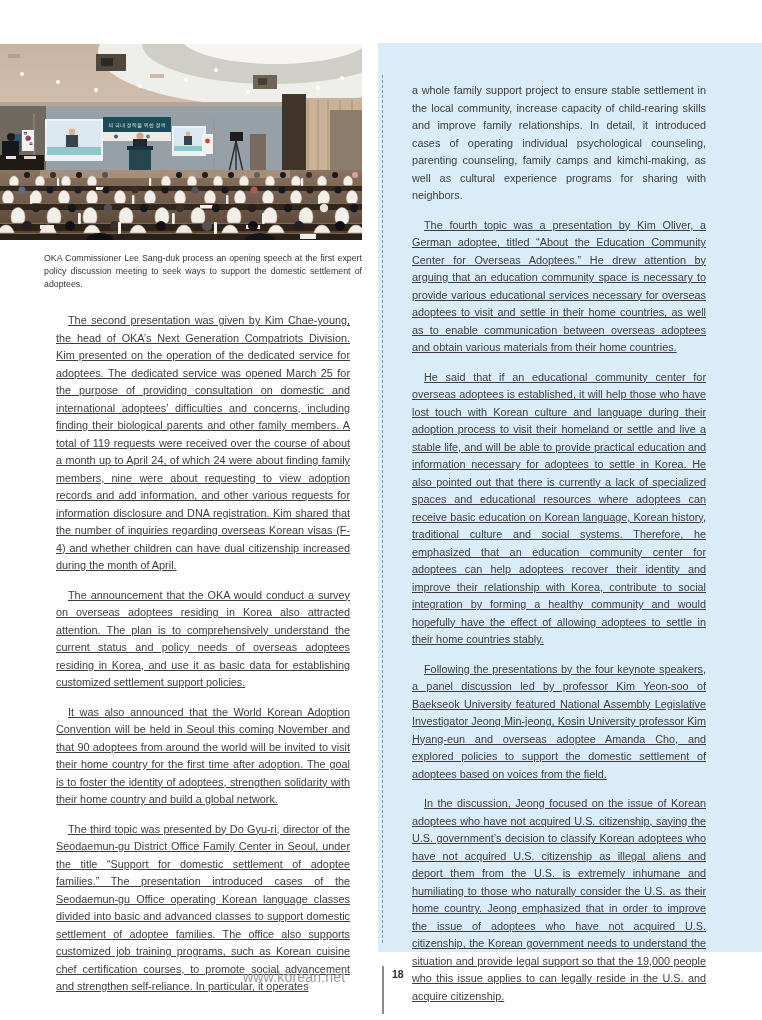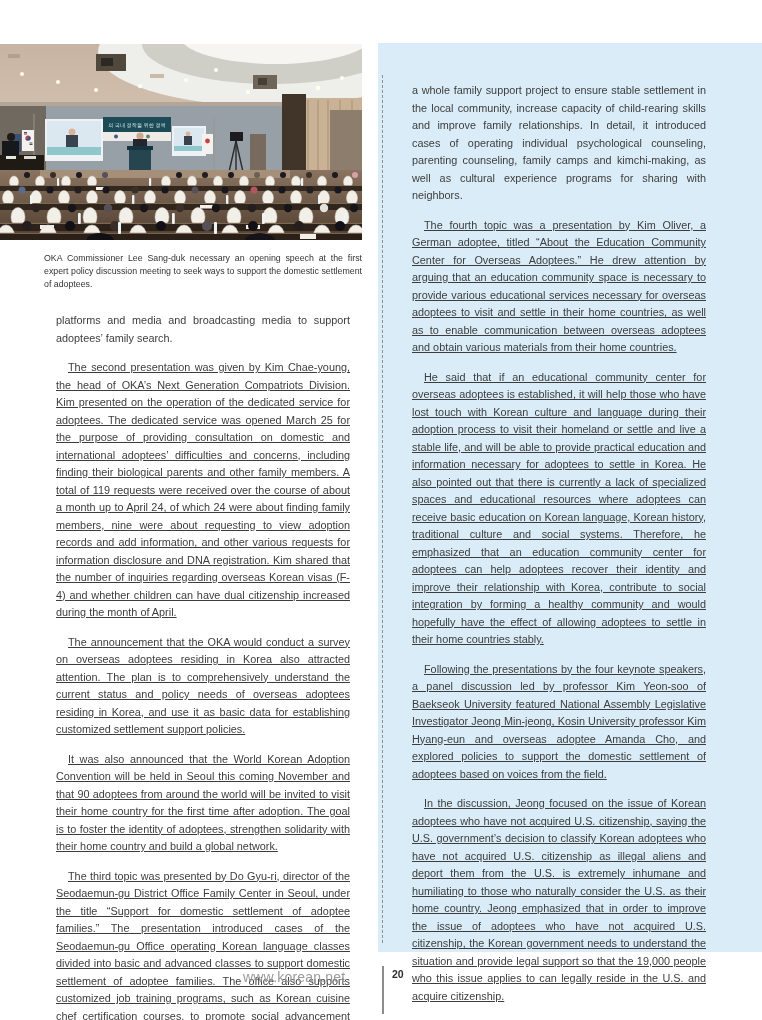--- a/index.html
+++ b/index.html
@@ -276,24 +276,23 @@
   <rect x="0" y="188.8" width="362" height="1.4" fill="#77624d"></rect>
   <rect x="0" y="190" width="362" height="6" fill="#2a2018"></rect>
   <rect x="118" y="178" width="3" height="12" rx="1" fill="#eef3f6"></rect>
       <rect x="214" y="178" width="3" height="12" rx="1" fill="#eef3f6"></rect>
   <rect x="300" y="190" width="16" height="5" fill="#f1f0ea"></rect>
   <ellipse cx="100" cy="197" rx="14" ry="8" fill="#101014"></ellipse>
   <ellipse cx="260" cy="198" rx="16" ry="9" fill="#161318"></ellipse>
 </svg>
 </div>
 
-<p class="caption">OKA Commissioner Lee Sang-duk necessary an opening speech at the first expert policy discussion meeting to seek ways to support the domestic settlement of adoptees.</p>
+<p class="caption">OKA Commissioner Lee Sang-duk process an opening speech at the first expert policy discussion meeting to seek ways to support the domestic settlement of adoptees.</p>
 
 <div class="col left-col">
-    <p>platforms and media and broadcasting media to support adoptees’ family search.</p>
     <p class="indent">The second presentation was given by Kim Chae-young, the head of OKA’s Next Generation Compatriots Division. Kim presented on the operation of the dedicated service for adoptees. The dedicated service was opened March 25 for the purpose of providing consultation on domestic and international adoptees’ difficulties and concerns, including finding their biological parents and other family members. A total of 119 requests were received over the course of about a month up to April 24, of which 24 were about finding family members, nine were about requesting to view adoption records and add information, and other various requests for information disclosure and DNA registration. Kim shared that the number of inquiries regarding overseas Korean visas (F-4) and whether children can have dual citizenship increased during the month of April.</p>
     <p class="indent">The announcement that the OKA would conduct a survey on overseas adoptees residing in Korea also attracted attention. The plan is to comprehensively understand the current status and policy needs of overseas adoptees residing in Korea, and use it as basic data for establishing customized settlement support policies.</p>
     <p class="indent">It was also announced that the World Korean Adoption Convention will be held in Seoul this coming November and that 90 adoptees from around the world will be invited to visit their home country for the first time after adoption. The goal is to foster the identity of adoptees, strengthen solidarity with their home country and build a global network.</p>
     <p class="indent">The third topic was presented by Do Gyu-ri, director of the Seodaemun-gu District Office Family Center in Seoul, under the title “Support for domestic settlement of adoptee families.” The presentation introduced cases of the Seodaemun-gu Office operating Korean language classes divided into basic and advanced classes to support domestic settlement of adoptee families. The office also supports customized job training programs, such as Korean cuisine chef certification courses, to promote social advancement and strengthen self-reliance. In particular, it operates</p>
   </div>
 <div class="col right-col">
     <p>a whole family support project to ensure stable settlement in the local community, increase capacity of child-rearing skills and improve family relationships. In detail, it introduced cases of operating individual psychological counseling, parenting counseling, family camps and kimchi-making, as well as cultural experience programs for sharing with neighbors.</p>
     <p class="indent">The fourth topic was a presentation by Kim Oliver, a German adoptee, titled “About the Education Community Center for Overseas Adoptees.” He drew attention by arguing that an education community space is necessary to provide various educational services necessary for overseas adoptees to visit and settle in their home countries, as well as to enable communication between overseas adoptees and obtain various materials from their home countries.</p>
     <p class="indent">He said that if an educational community center for overseas adoptees is established, it will help those who have lost touch with Korean culture and language during their adoption process to visit their homeland or settle and live a stable life, and will be able to provide practical education and information necessary for adoptees to settle in Korea. He also pointed out that there is currently a lack of specialized spaces and educational resources where adoptees can receive basic education on Korean language, Korean history, traditional culture and social systems. Therefore, he emphasized that an education community center for adoptees can help adoptees recover their identity and improve their relationship with Korea, contribute to social integration by forming a healthy community and would hopefully have the effect of allowing adoptees to settle in their home countries stably.</p>
     <p class="indent">Following the presentations by the four keynote speakers, a panel discussion led by professor Kim Yeon-soo of Baekseok University featured National Assembly Legislative Investigator Jeong Min-jeong, Kosin University professor Kim Hyang-eun and overseas adoptee Amanda Cho, and explored policies to support the domestic settlement of adoptees based on voices from the field.</p>
@@ -303,13 +302,13 @@
     <rect x="0.5" y="0.5" width="10" height="11" fill="#ffffff" stroke="#b9b09a"></rect>
     <line x1="2" y1="3" x2="6" y2="3" stroke="#e77b18" stroke-width="1"></line>
     <circle cx="4" cy="6.8" r="1.8" fill="none" stroke="#e77b18" stroke-width="1"></circle>
     <path d="M7.5 2 v5.5 q0 2.2 2.2 2.2" fill="none" stroke="#2b6fb3" stroke-width="1"></path>
   </svg>
 </span></p>
   </div>
 
 <div class="footer-site">www.korean.net</div>
 <div class="footer-bar"></div>
-<div class="footer-page">20</div>
+<div class="footer-page">18</div>
 
 </body></html>

